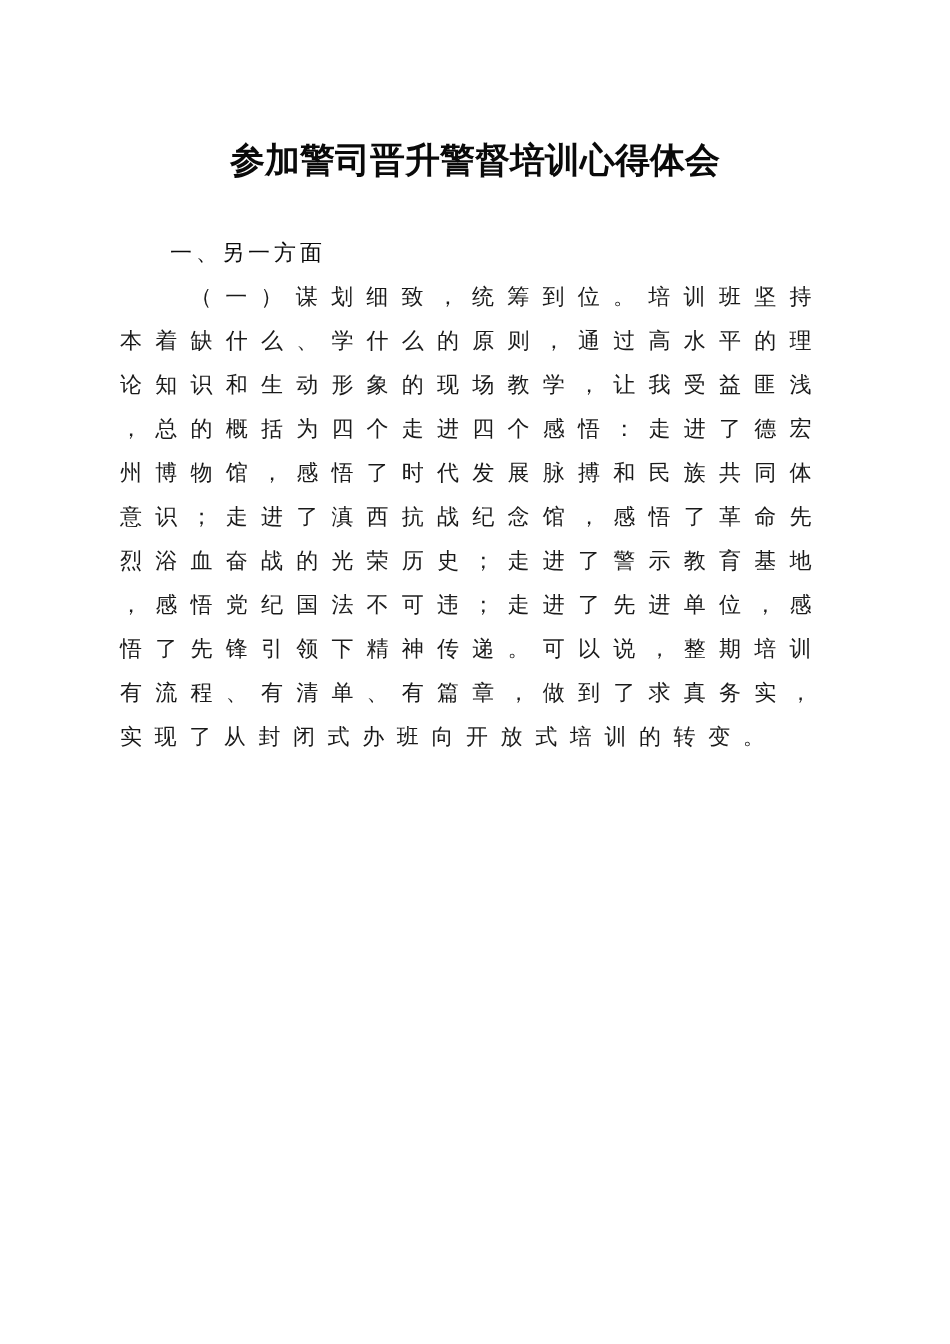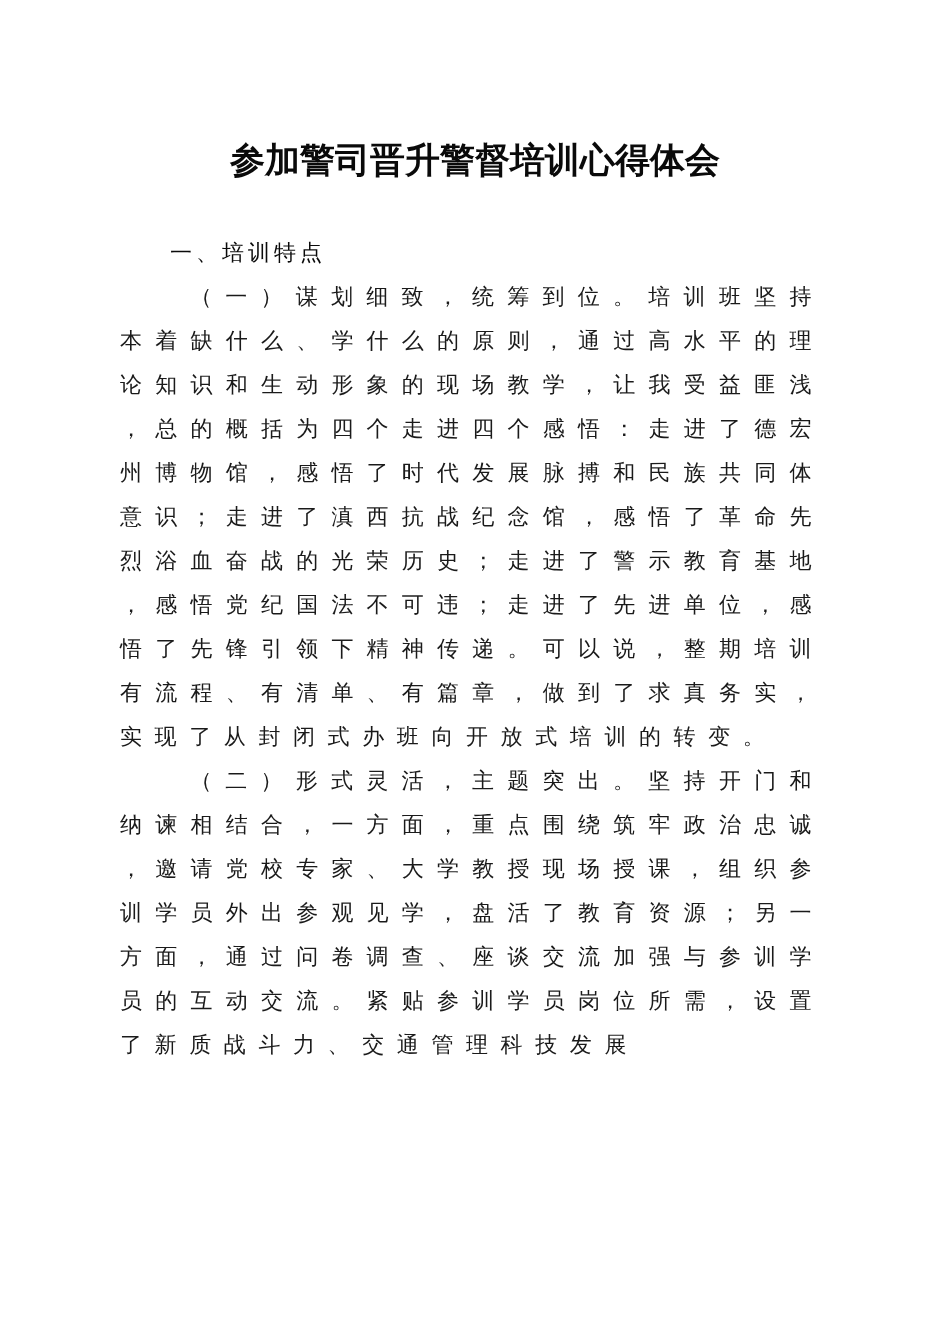--- a/index.html
+++ b/index.html
@@ -71,20 +71,19 @@
 </head>
 <body>
 
 <div class="page">
 
   <div class="doc-title">参加警司晋升警督培训心得体会</div>
 
   <div class="body-block">
 
 
-    <p class="heading-1">一、培训特点</p>
+    <p class="heading-1">一、另一方面</p>
 
     <p class="para"><span class="lead-bold">（一）谋划细致，统筹到位。</span><span>培训班坚持本着缺什么、学什么的原则，通过高水平的理论知识和生动形象的现场教学，让我受益匪浅，总的概括为四个走进四个感悟：走进了德宏州博物馆，感悟了时代发展脉搏和民族共同体意识；走进了滇西抗战纪念馆，感悟了革命先烈浴血奋战的光荣历史；走进了警示教育基地，感悟党纪国法不可违；走进了先进单位，感悟了先锋引领下精神传递。可以说，整期培训有流程、有清单、有篇章，做到了求真务实，实现了从封闭式办班向开放式培训的转变。</span></p>
 
-    <p class="para"><span class="lead-bold">（二）形式灵活，主题突出。</span><span>坚持开门和纳谏相结合，一方面，重点围绕筑牢政治忠诚，邀请党校专家、大学教授现场授课，组织参训学员外出参观见学，盘活了教育资源；另一方面，通过问卷调查、座谈交流加强与参训学员的互动交流。紧贴参训学员岗位所需，设置了新质战斗力、交通管理科技发展</span></p>
 
   </div>
 </div>
 
 </body></html>

